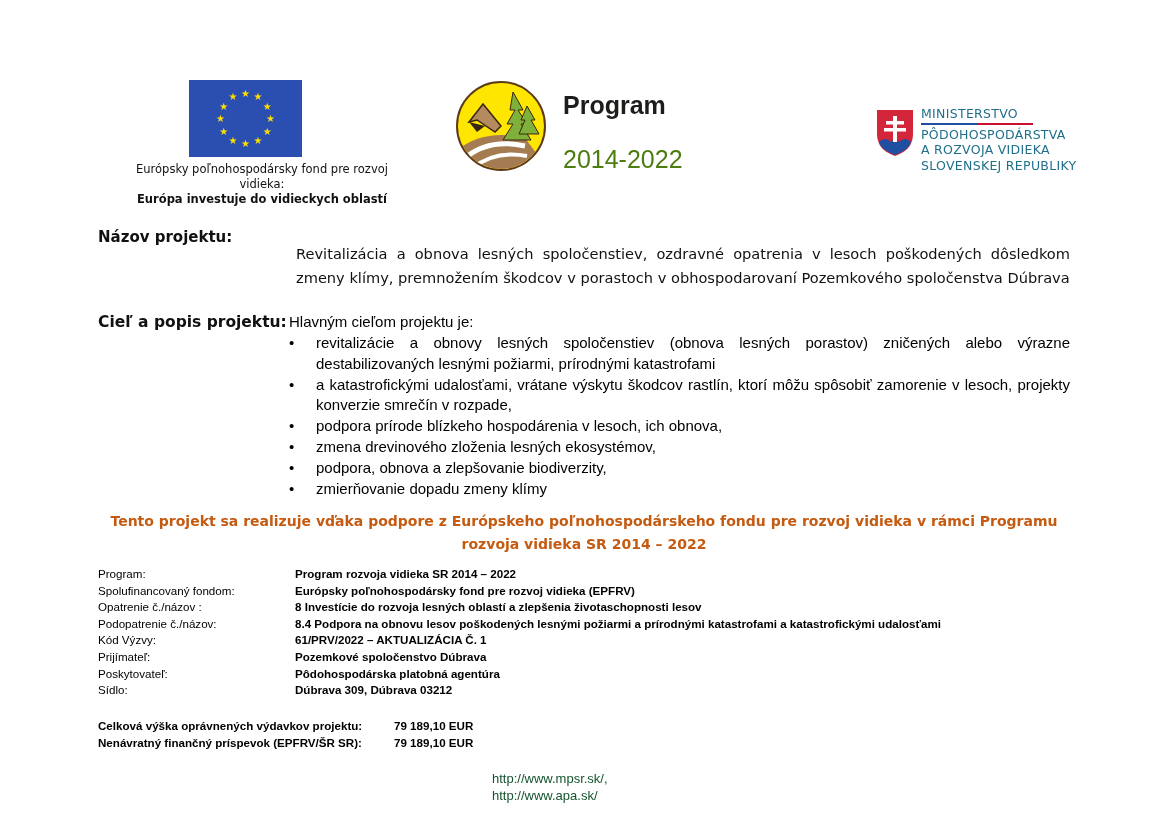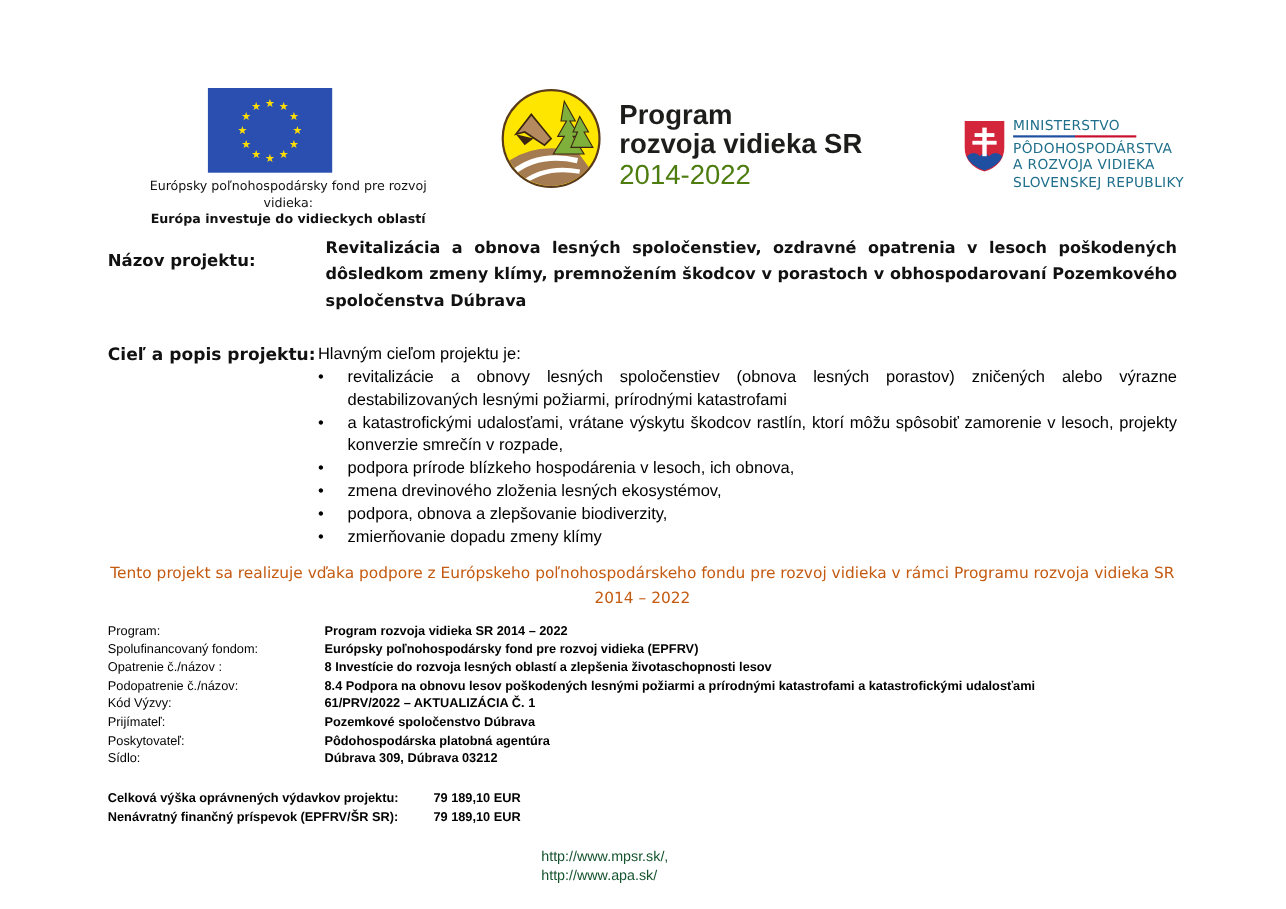--- a/index.html
+++ b/index.html
@@ -17,28 +17,28 @@
   .prv-text { position: absolute; left: 108px; top: 12px; font-family: "Liberation Sans", sans-serif; font-weight: bold; font-size: 25px; line-height: 26px; color: #1d1d1b; }
   .prv-years { position: absolute; left: 108px; top: 66px; font-family: "Liberation Sans", sans-serif; font-size: 25px; line-height: 26px; color: #4d7c0f; }
 
   .min-logo { position: absolute; left: 875px; top: 106px; width: 230px; height: 80px; }
   .min-shield { position: absolute; left: 0; top: 2px; width: 40px; height: 50px; }
   .min-text { position: absolute; left: 46px; top: 0; font-family: "DejaVu Sans", sans-serif; font-size: 12.5px; line-height: 15.5px; color: #1f6f8b; letter-spacing: 0.3px; }
   .min-rule { display: block; width: 112px; height: 2px; margin: 1px 0 2px 0; background: linear-gradient(to right, #1f4fa0 50%, #c8102e 50%); }
 
   
   .label-big { position: absolute; font-family: "DejaVu Sans", sans-serif; font-weight: bold; font-size: 15px; color: #111; }
-  .project-name { position: absolute; left: 296px; top: 214px; width: 774px; font-family: "DejaVu Sans", sans-serif; font-weight: bold; font-size: 14.6px; line-height: 24px; text-align: justify; color: #111; }
+  .project-name { position: absolute; left: 296px; top: 242px; width: 774px; font-family: "DejaVu Sans", sans-serif; font-weight: normal; font-size: 14.6px; line-height: 24px; text-align: justify; color: #111; }
 
   .goal-intro { position: absolute; left: 289px; top: 312px; font-family: "Liberation Sans", sans-serif; font-size: 15px; line-height: 20px; }
   .goal-list { position: absolute; left: 286px; top: 333px; width: 784px; margin: 0; padding: 0; list-style: none; }
   .goal-list li { position: relative; padding-left: 30px; font-family: "Liberation Sans", sans-serif; font-size: 15px; line-height: 20.8px; text-align: justify; }
   .goal-list li .bullet { position: absolute; left: 3px; top: 0; }
 
-  .funding-note { position: absolute; left: 98px; top: 510px; width: 972px; text-align: center; font-family: "DejaVu Sans", sans-serif; font-weight: normal; font-size: 14px; line-height: 23px; color: #c55a11; }
+  .funding-note { position: absolute; left: 98px; top: 510px; width: 972px; text-align: center; font-family: "DejaVu Sans", sans-serif; font-weight: bold; font-size: 14px; line-height: 23px; color: #c55a11; }
 
   
   .details { position: absolute; left: 98px; top: 566px; font-family: "Liberation Sans", sans-serif; font-size: 11.6px; }
   .drow { display: flex; height: 16.6px; line-height: 16.6px; }
   .dkey { width: 197px; }
   .dval { font-weight: bold; white-space: nowrap; }
 
   .totals { position: absolute; left: 98px; top: 718px; font-family: "Liberation Sans", sans-serif; font-size: 11.6px; font-weight: bold; }
   .trow { display: flex; height: 16.6px; line-height: 16.6px; }
   .tkey { width: 296px; }
@@ -83,21 +83,20 @@
       <path d="M10 78 Q34 58 70 66" stroke="#fff" stroke-width="5" fill="none"></path>
       <path d="M18 88 Q40 70 72 76" stroke="#fff" stroke-width="4" fill="none"></path>
       <path d="M14 42 L28 24 L46 46 L40 52 L22 40 Z" fill="#b58a5e" stroke="#3a2510" stroke-width="1.5"></path>
       <path d="M14 42 L22 52 L30 46 Z" fill="#3a2510"></path>
       <path d="M58 12 L68 30 L63 30 L72 44 L66 44 L76 60 L48 60 L58 44 L52 44 L60 30 L55 30 Z" fill="#7fb03c" stroke="#3a2510" stroke-width="1"></path>
       <path d="M72 26 L80 40 L76 40 L84 54 L64 54 L70 40 L66 40 Z" fill="#7fb03c" stroke="#3a2510" stroke-width="1"></path>
     </g>
   </svg>
   <div class="prv-text">
     <div>Program</div>
-    <div>rozvoja vidieka SR</div>
   </div>
   <div class="prv-years">2014-2022</div>
 </div>
 
 <div class="min-logo">
   <svg class="min-shield" viewBox="0 0 40 50">
     <path d="M2 2 H38 V26 Q38 42 20 48 Q2 42 2 26 Z" fill="#d4263a"></path>
     <path d="M4 34 Q10 28 16 34 Q20 28 24 34 Q30 28 36 34 Q34 42 20 47 Q6 42 4 34 Z" fill="#1f4fa0"></path>
     <rect x="18" y="8" width="4" height="26" fill="#fff"></rect>
     <rect x="11" y="13" width="18" height="3.5" fill="#fff"></rect>

